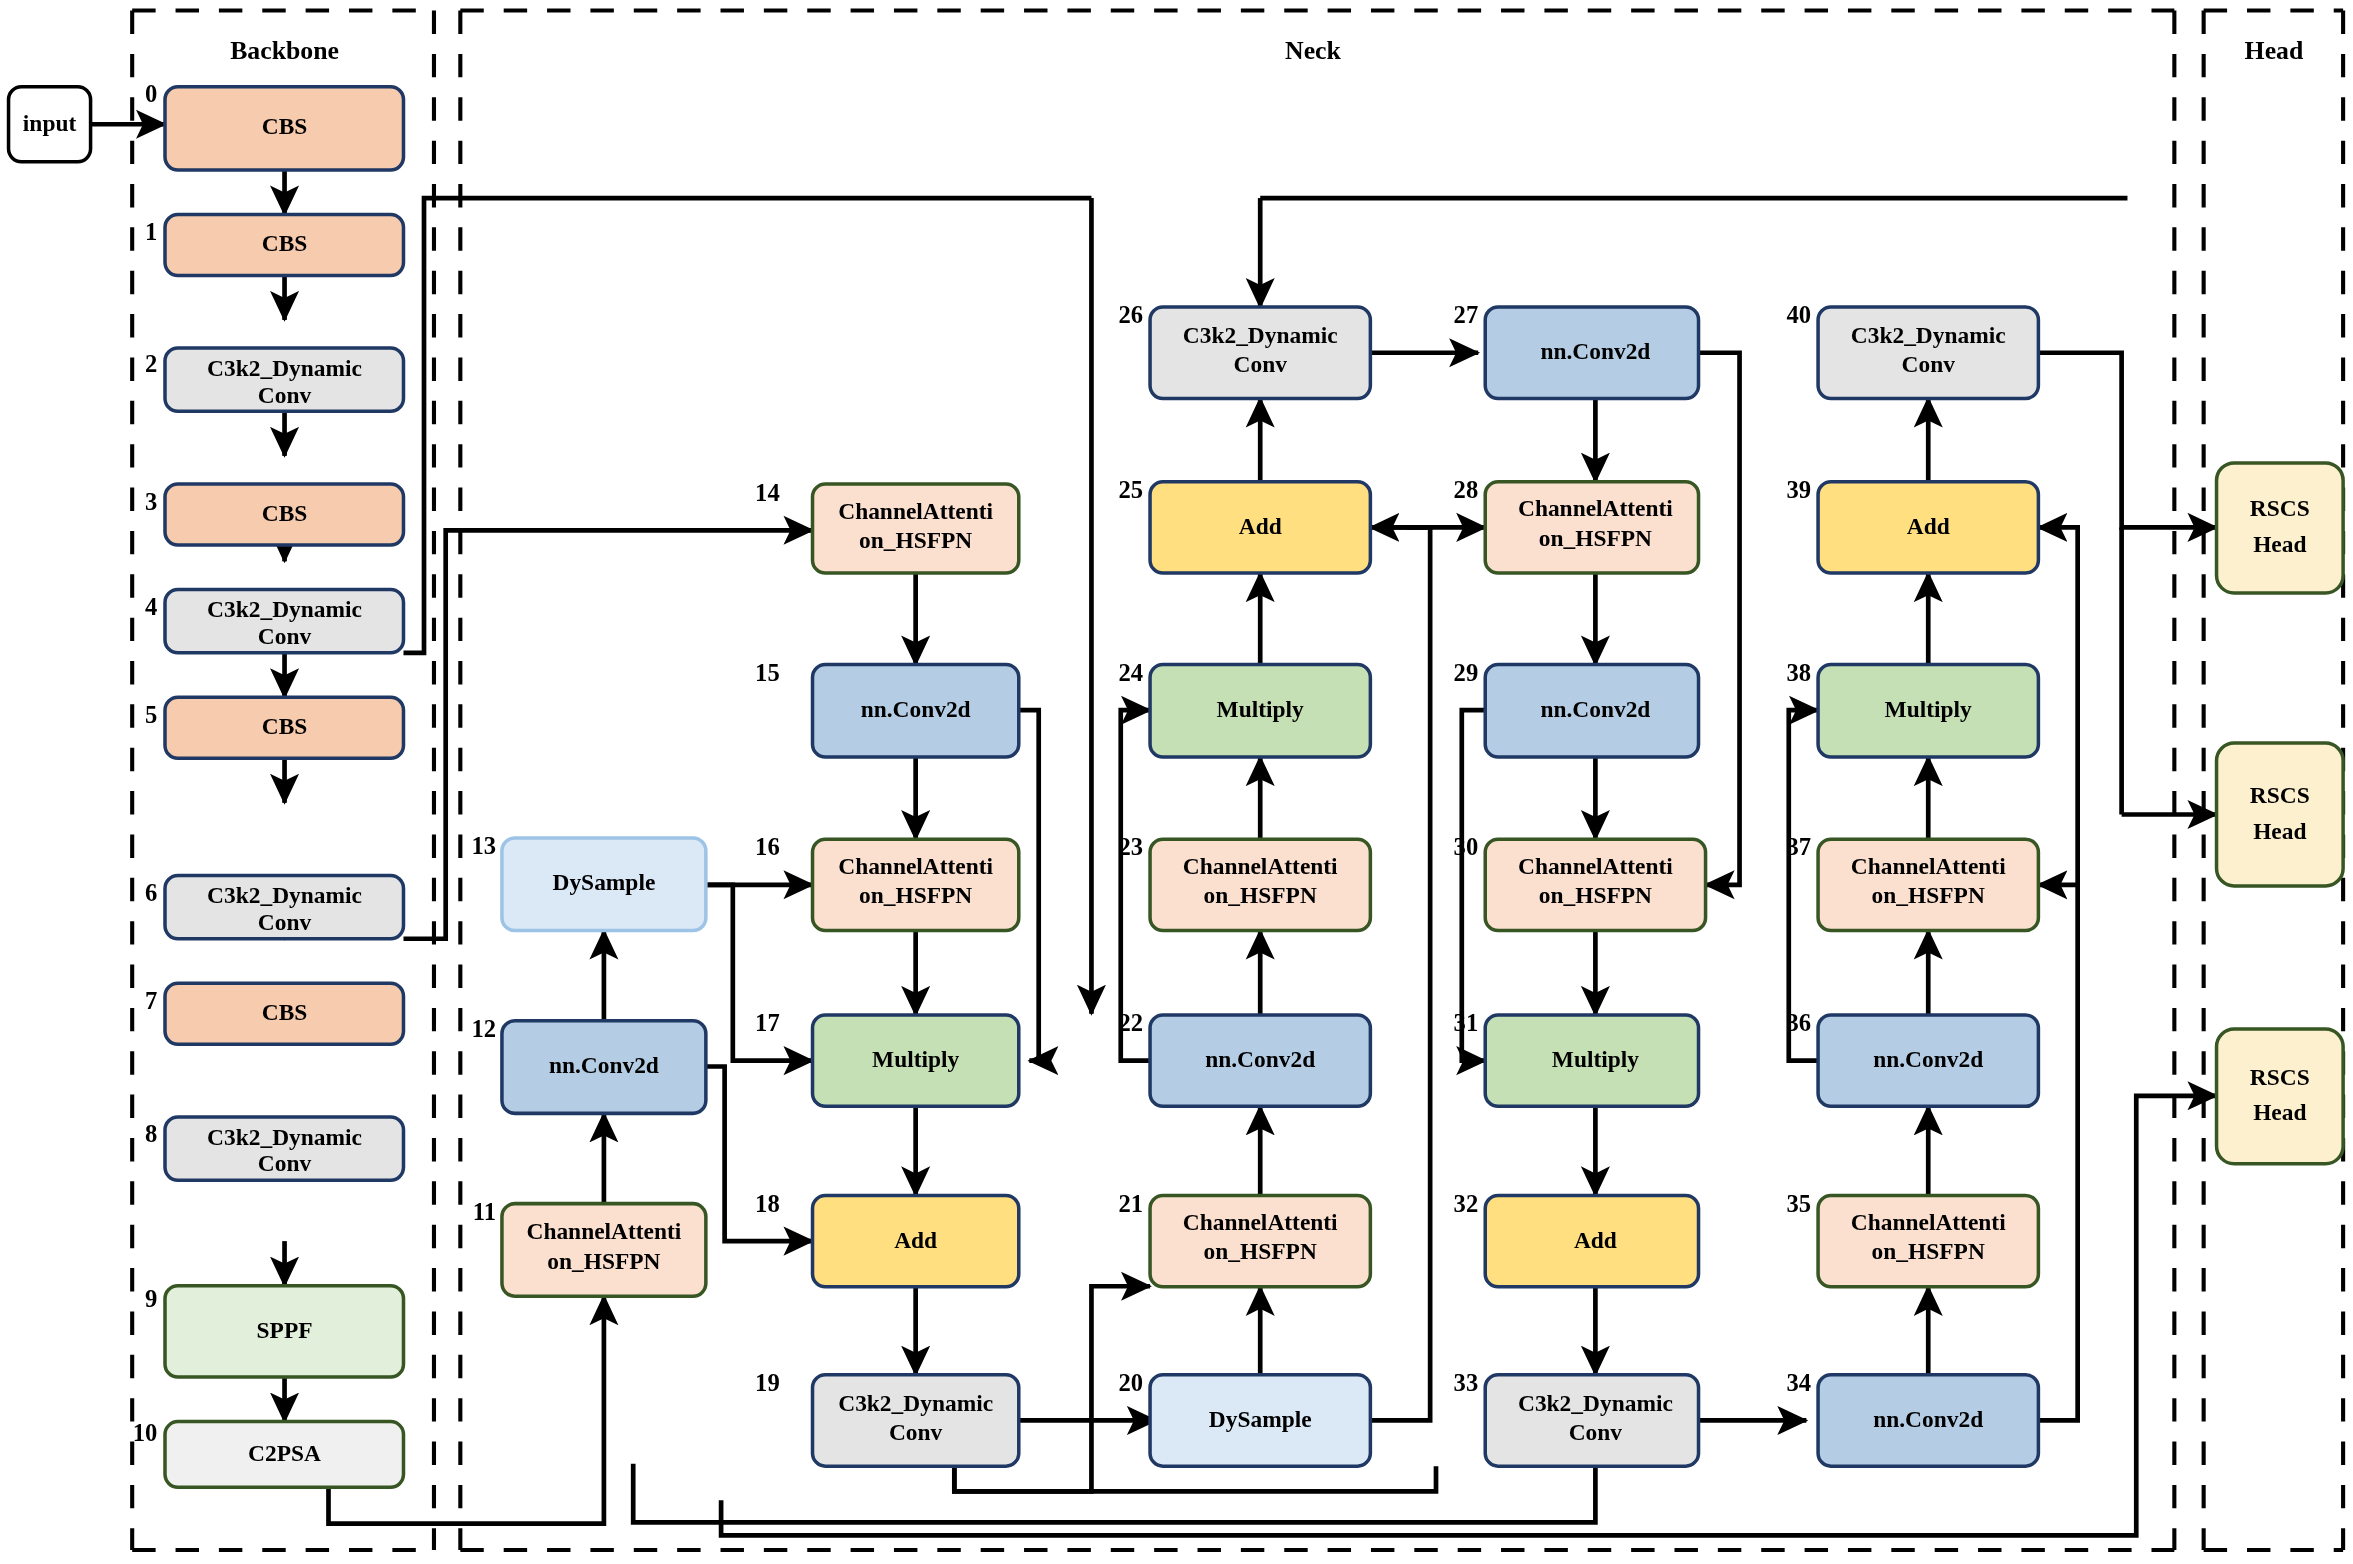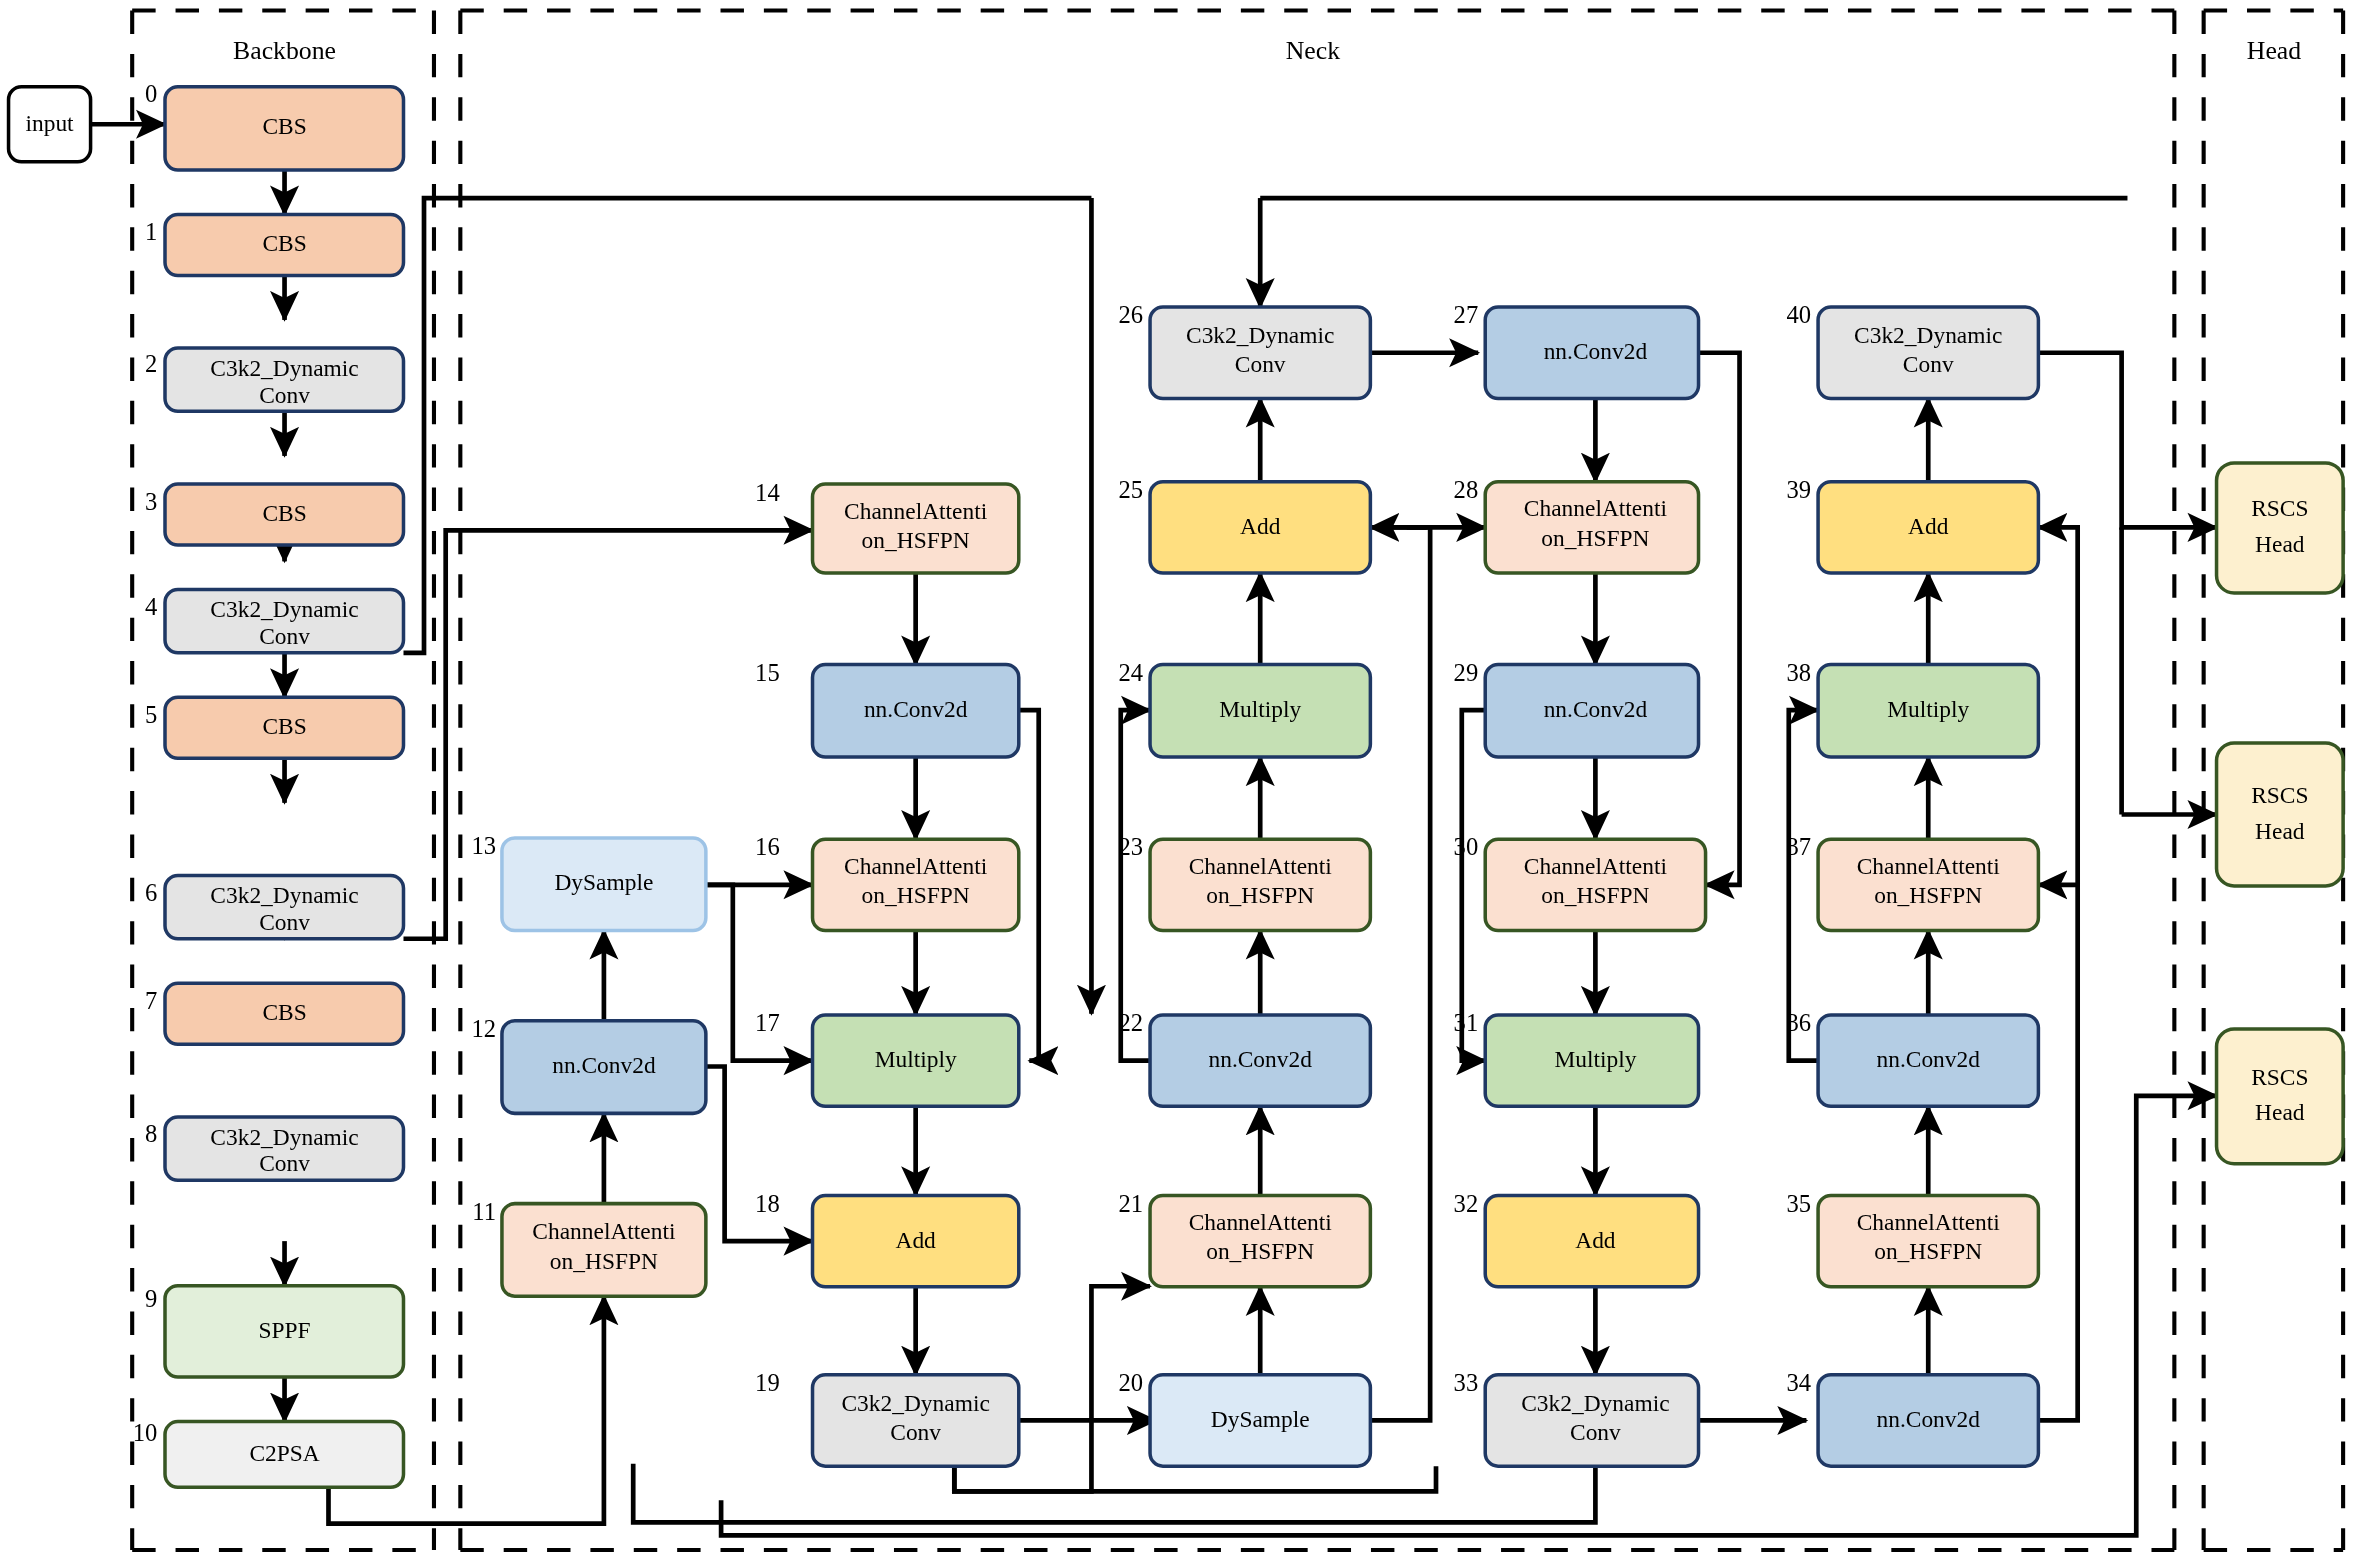--- a/index.html
+++ b/index.html
@@ -1,17 +1,17 @@
 <!DOCTYPE html>
 <html style="font-size:9.4px"><head>
 <meta charset="utf-8">
 <style>
   html,body{margin:0;padding:0;background:#ffffff;}
   #root{position:relative;width:2354px;height:1564px;background:#fff;
-        font-family:"Liberation Serif","DejaVu Serif",serif;}
+        font-family:"Liberation Serif","DejaVu Serif",serif;font-weight:bold;}
   svg{position:absolute;top:0;left:0;width:2354px;height:1564px;}
   text{font-family:"Liberation Serif","DejaVu Serif",serif;fill:#000;}
   .panel-title{font-size:44px;text-anchor:middle;}
   .node-label{font-size:40px;text-anchor:middle;dominant-baseline:middle;}
   .idx{font-size:42px;text-anchor:end;dominant-baseline:middle;}
   .dash{fill:none;stroke:#000;stroke-width:7;stroke-dasharray:40 34;stroke-linecap:butt;}
   .edge{fill:none;stroke:#000;stroke-width:8;stroke-linecap:butt;stroke-linejoin:miter;}
   .nbox{stroke-width:6;}
 </style>
 </head>

